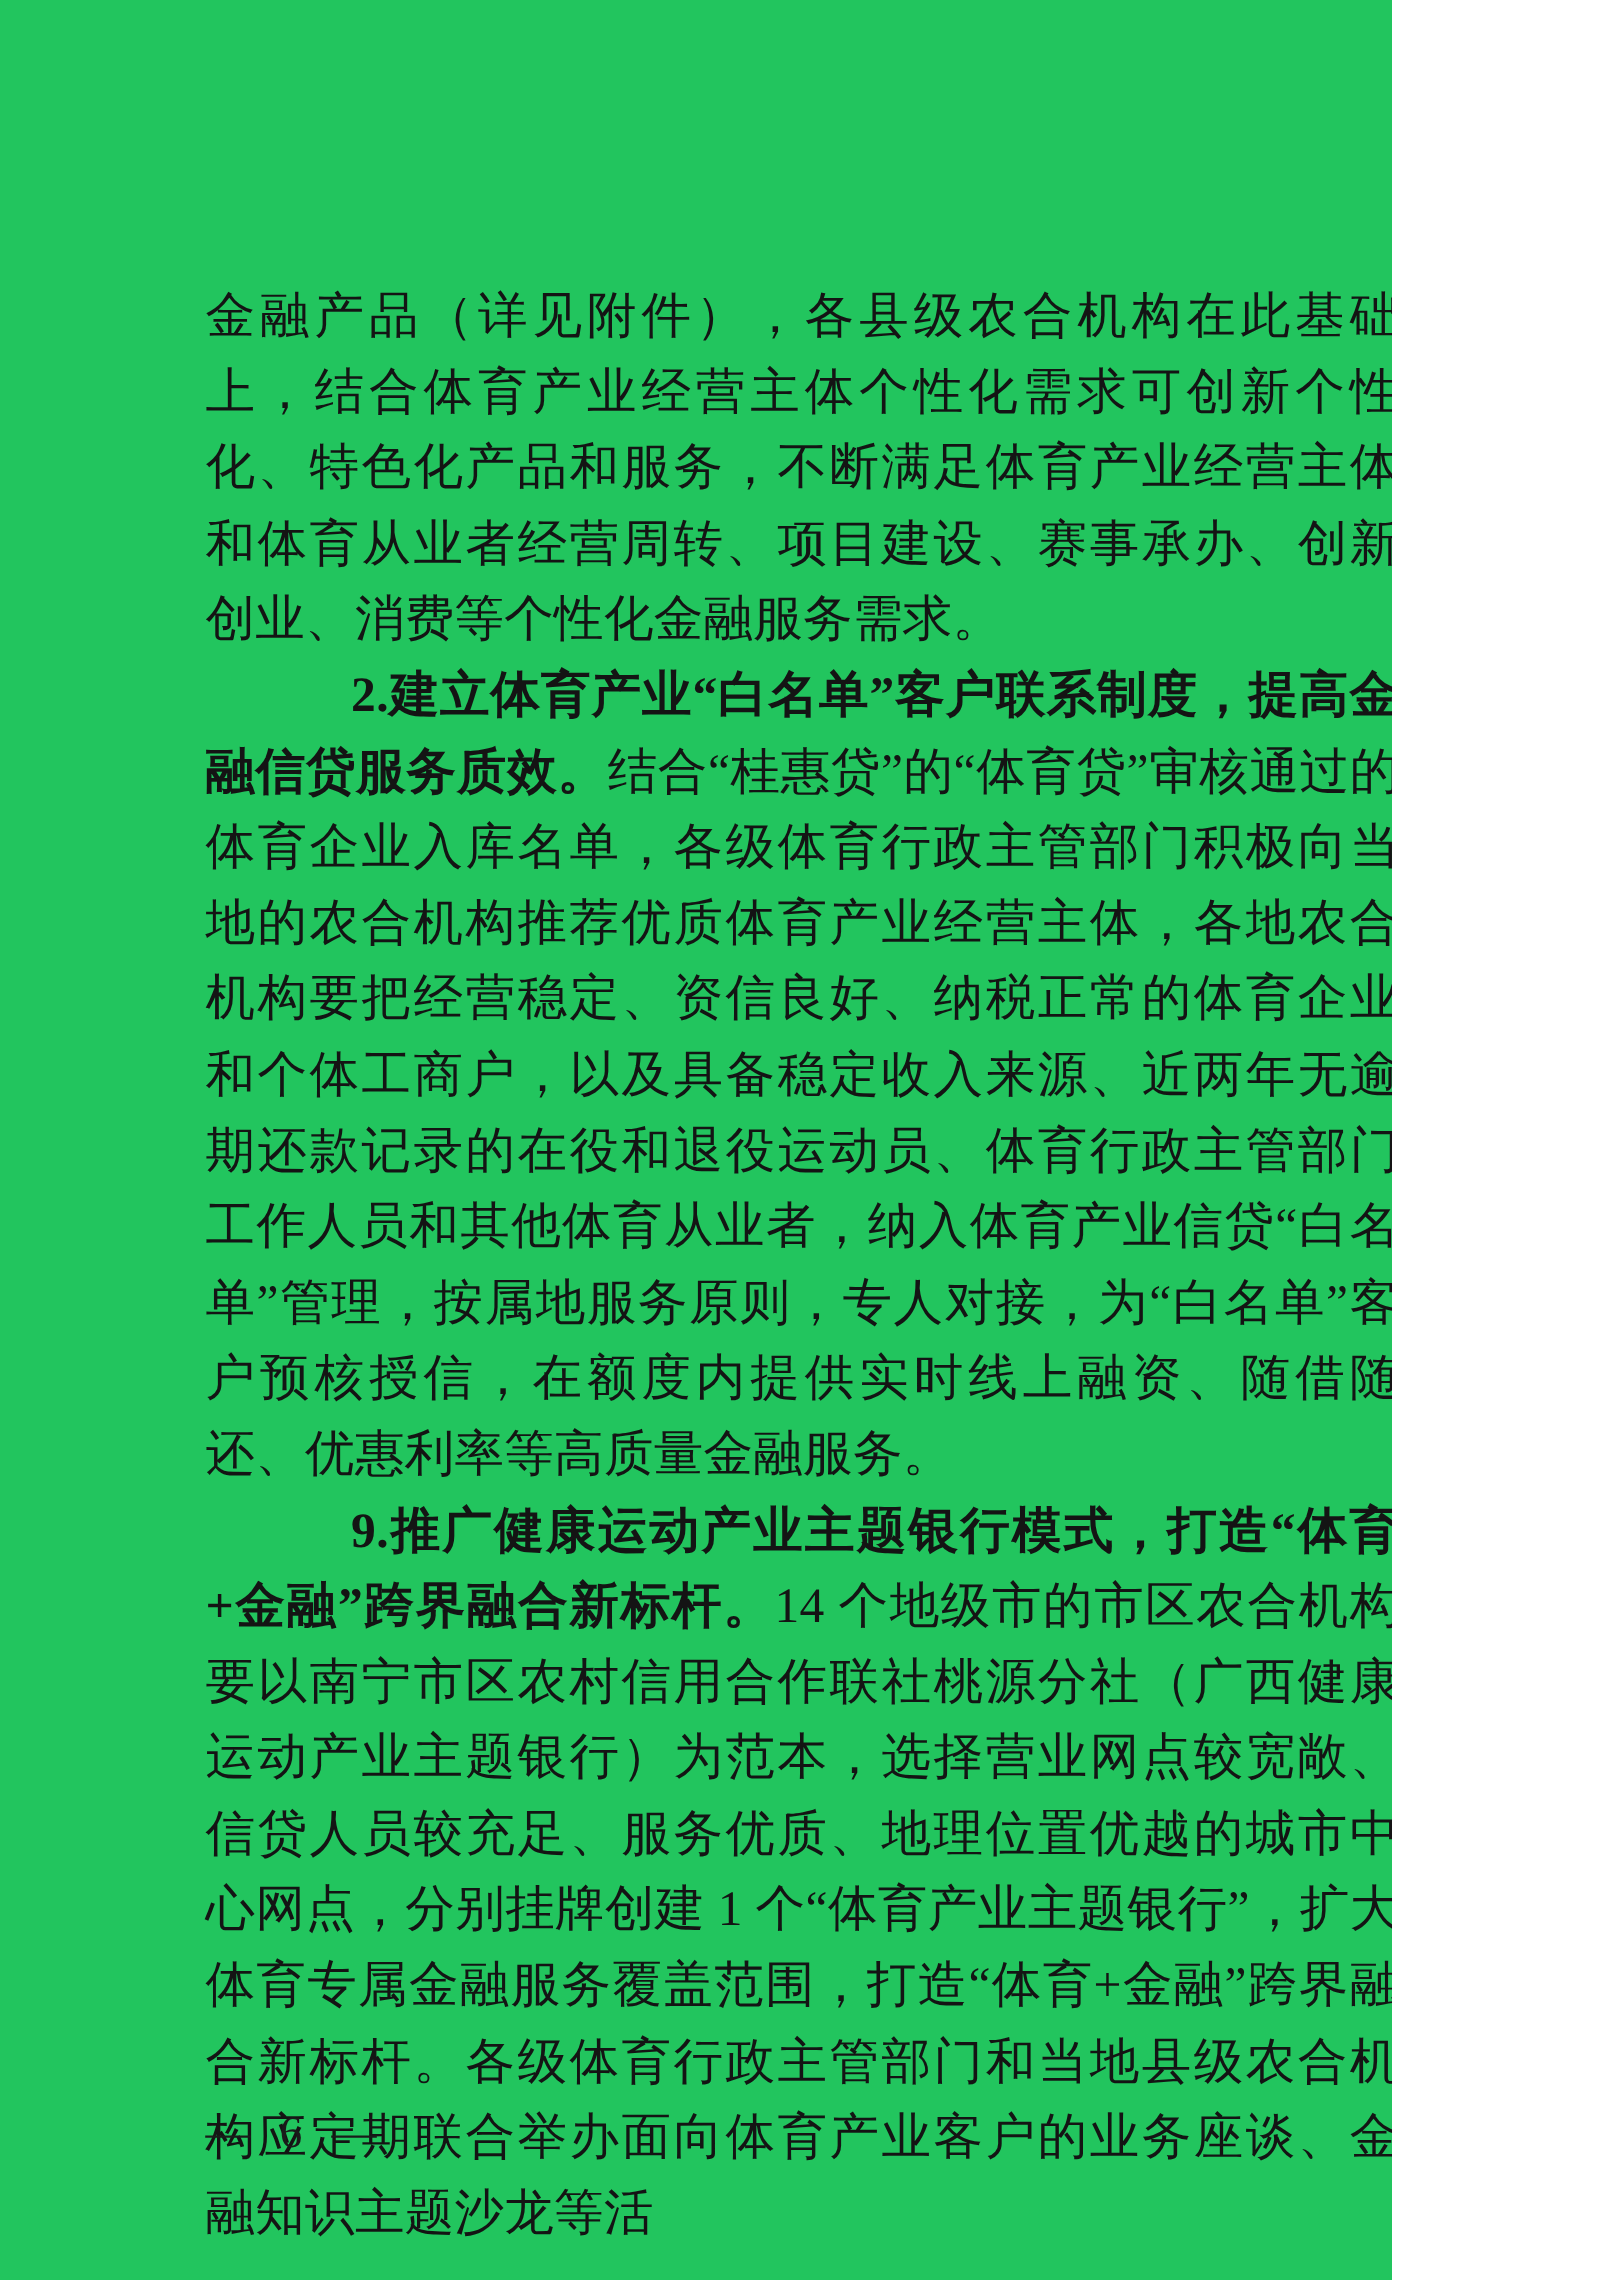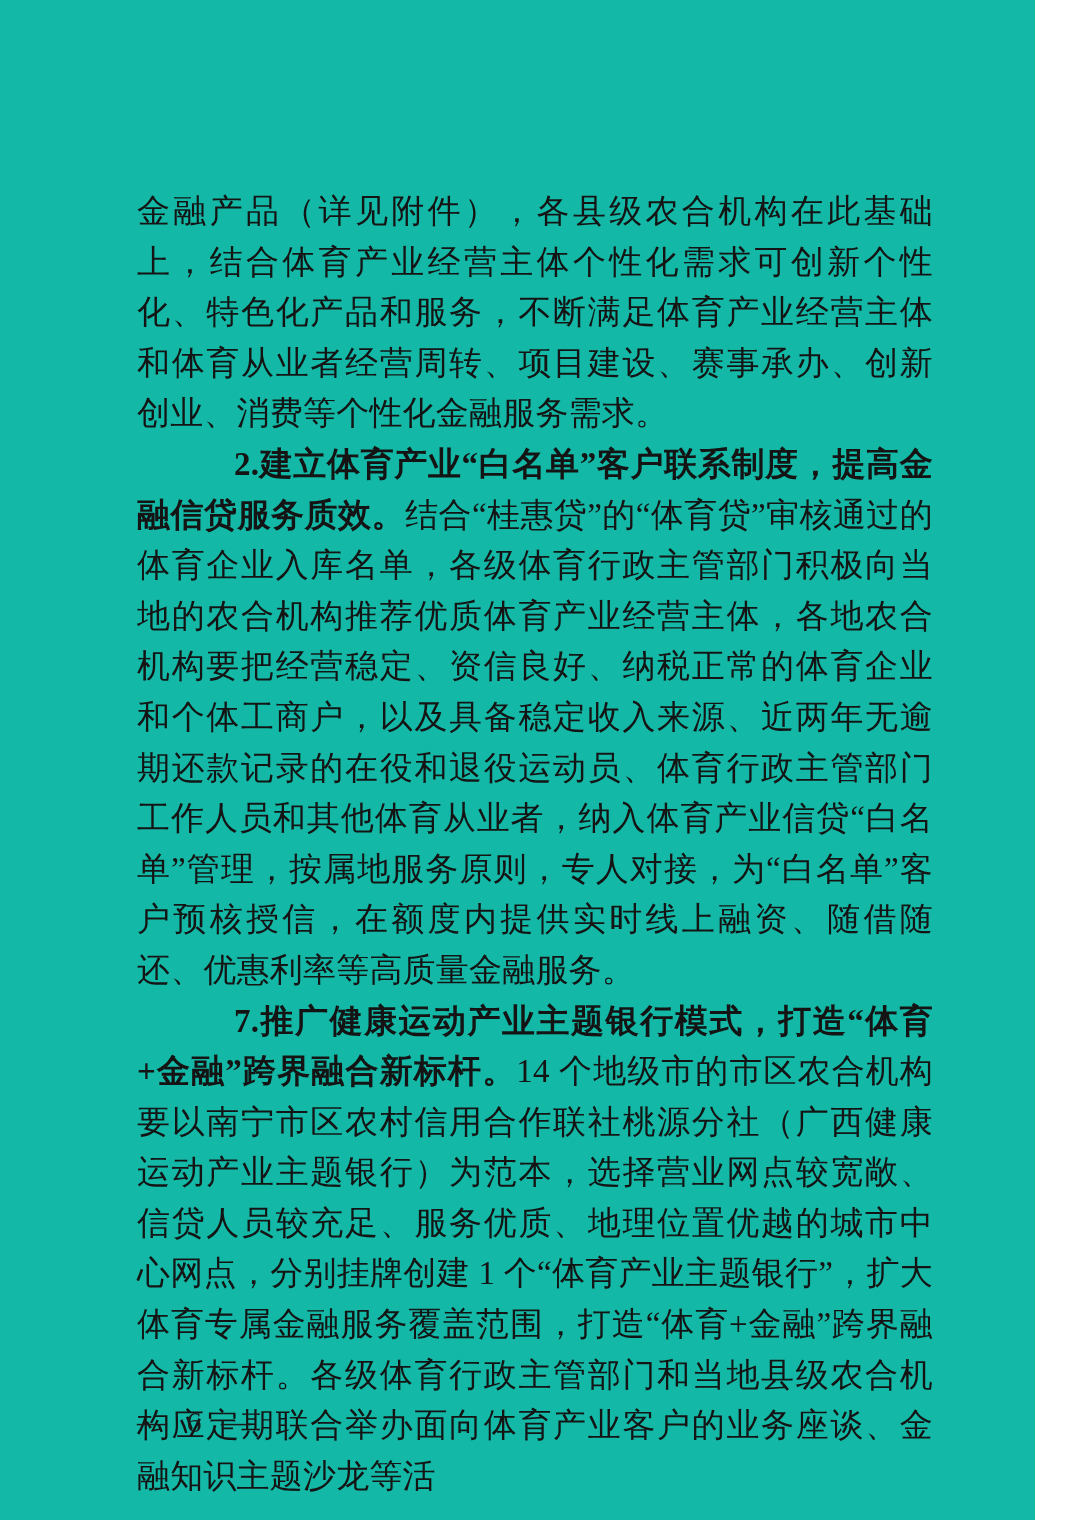--- a/index.html
+++ b/index.html
@@ -5,23 +5,23 @@
   html, body {
     margin: 0;
     padding: 0;
     background: #ffffff;
   }
   body {
     font-family: "Liberation Serif", "DejaVu Serif", serif;
   }
   .page {
     position: relative;
-    width: 1035px;
+    width: 928px;
     height: 1520px;
-    background: #14b8a6;
+    background: #22c55e;
     overflow: hidden;
     box-sizing: border-box;
   }
   .doc-body {
     position: absolute;
     left: 137px;
     top: 186px;
     width: 796px;
   }
   .para {
@@ -64,21 +64,21 @@
 <body>
 
 <div class="page">
 
   <div class="doc-body">
 
     <p class="para"><span>金融产品（详见附件），各县级农合机构在此基础上，结合体育产业经营主体个性化需求可创新个性化、特色化产品和服务，不断满足体育产业经营主体和体育从业者经营周转、项目建设、赛事承办、创新创业、消费等个性化金融服务需求。</span></p>
 
     <p class="para indent"><span class="lead">2.建立体育产业“白名单”客户联系制度，提高金融信贷服务质效。</span><span>结合“桂惠贷”的“体育贷”审核通过的体育企业入库名单，各级体育行政主管部门积极向当地的农合机构推荐优质体育产业经营主体，各地农合机构要把经营稳定、资信良好、纳税正常的体育企业和个体工商户，以及具备稳定收入来源、近两年无逾期还款记录的在役和退役运动员、体育行政主管部门工作人员和其他体育从业者，纳入体育产业信贷“白名单”管理，按属地服务原则，专人对接，为“白名单”客户预核授信，在额度内提供实时线上融资、随借随还、优惠利率等高质量金融服务。</span></p>
 
-    <p class="para indent"><span class="lead">7.推广健康运动产业主题银行模式，打造“体育+金融”跨界融合新标杆。</span><span>14 个地级市的市区农合机构要以南宁市区农村信用合作联社桃源分社（广西健康运动产业主题银行）为范本，选择营业网点较宽敞、信贷人员较充足、服务优质、地理位置优越的城市中心网点，分别挂牌创建 1 个“体育产业主题银行”，扩大体育专属金融服务覆盖范围，打造“体育+金融”跨界融合新标杆。各级体育行政主管部门和当地县级农合机构应定期联合举办面向体育产业客户的业务座谈、金融知识主题沙龙等活</span></p>
+    <p class="para indent"><span class="lead">9.推广健康运动产业主题银行模式，打造“体育+金融”跨界融合新标杆。</span><span>14 个地级市的市区农合机构要以南宁市区农村信用合作联社桃源分社（广西健康运动产业主题银行）为范本，选择营业网点较宽敞、信贷人员较充足、服务优质、地理位置优越的城市中心网点，分别挂牌创建 1 个“体育产业主题银行”，扩大体育专属金融服务覆盖范围，打造“体育+金融”跨界融合新标杆。各级体育行政主管部门和当地县级农合机构应定期联合举办面向体育产业客户的业务座谈、金融知识主题沙龙等活</span></p>
 
   </div>
 
   <div class="footer">
     <span class="pagenum">— 6 —</span>
   </div>
 
 </div>
 
 </body></html>

